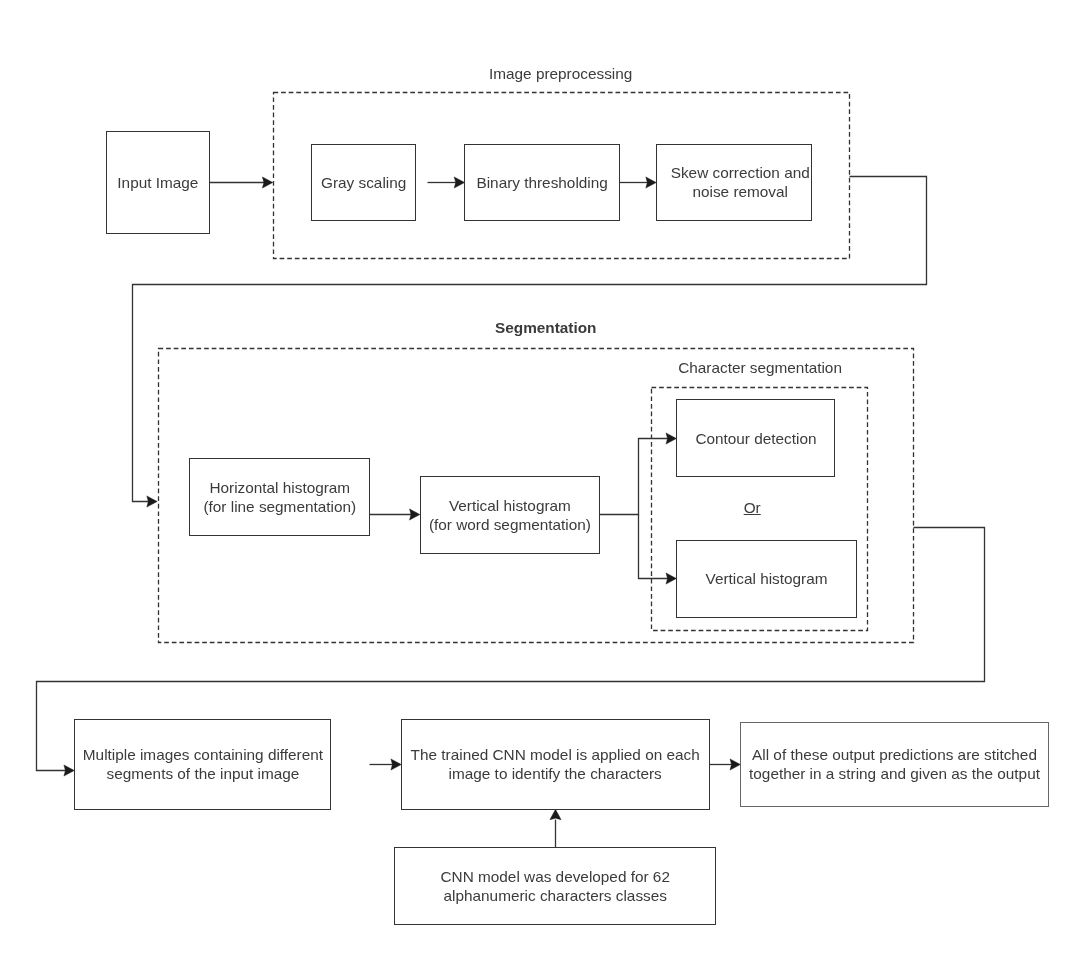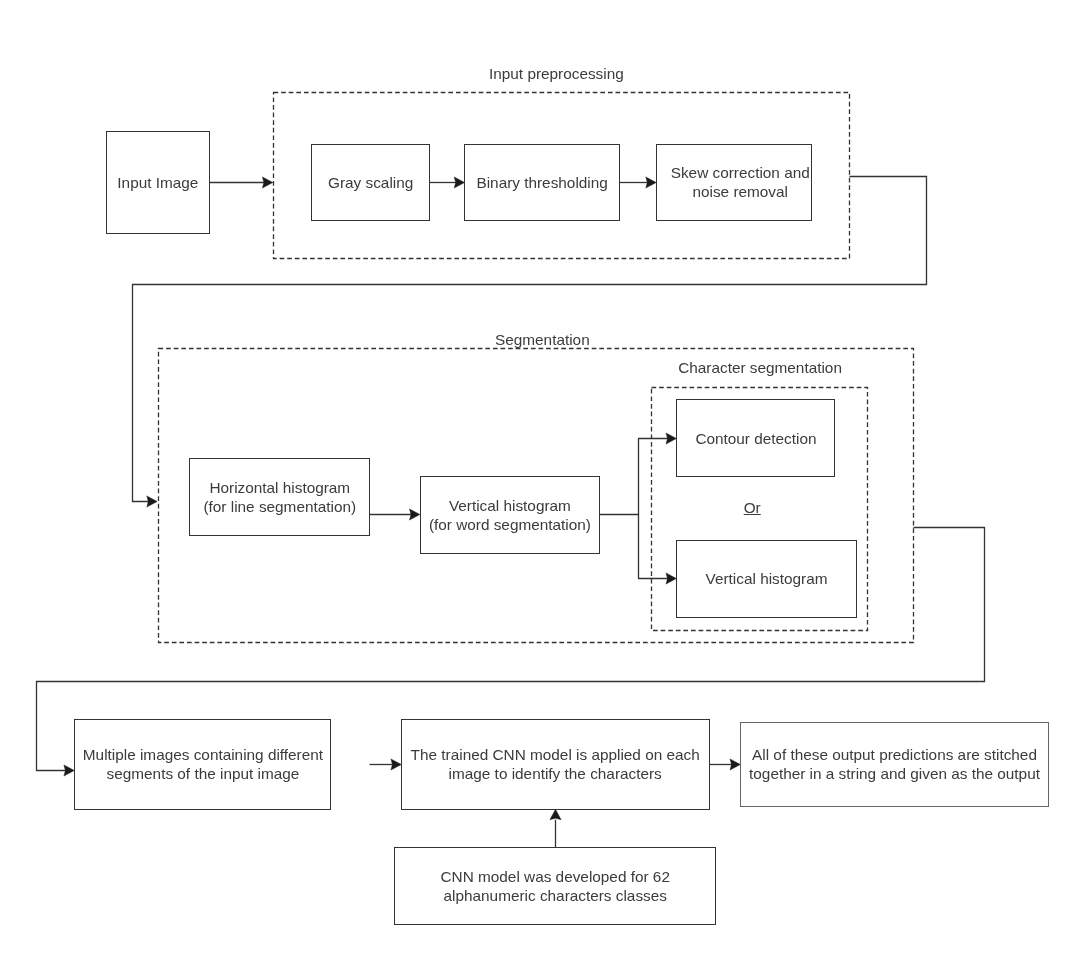--- a/index.html
+++ b/index.html
@@ -72,29 +72,29 @@
     <g>
       <path class="edge" d="M708.9 764.5 H732.4"></path>
       <path class="arrowhead" d="M730.0 758.9 L740.4 764.5 L730.0 770.1 L731.5 764.5 Z"></path>
     </g>
     <g>
       <path class="edge" d="M555.5 847.6 V819.6"></path>
       <path class="arrowhead" d="M549.9 819.7 L555.5 809.3 L561.1 819.7 L555.5 818.2 Z"></path>
     </g>
   </svg>
 
-  <div class="grp-lbl" style="left:489.0px;top:63.6px;">Input preprocessing</div>
-  <div class="grp-lbl" style="left:495.0px;top:330px;">Segmentation</div>
+  <div class="grp-lbl" style="left:489.0px;top:63.6px;">Image preprocessing</div>
+  <div class="grp-lbl" style="left:495.0px;top:318px;font-weight:bold;">Segmentation</div>
   <div class="grp-lbl" style="left:678.2px;top:357.6px;">Character segmentation</div>
 
   <div class="box" style="left:106.05px;top:130.75px;width:103.70px;height:103.50px;">
     <div class="txt">Input Image</div>
   </div>
 
-  <div class="box" style="left:311.15px;top:143.55px;width:119px;height:77.90px;">
+  <div class="box" style="left:311.15px;top:143.55px;width:105px;height:77.90px;">
     <div class="txt">Gray scaling</div>
   </div>
 
   <div class="box" style="left:464.35px;top:143.55px;width:155.60px;height:77.90px;">
     <div class="txt">Binary thresholding</div>
   </div>
 
   <div class="box" style="left:656.15px;top:143.55px;width:156.20px;height:77.90px;padding-left:12px;">
     <div class="txt">Skew correction and
 noise removal</div>

